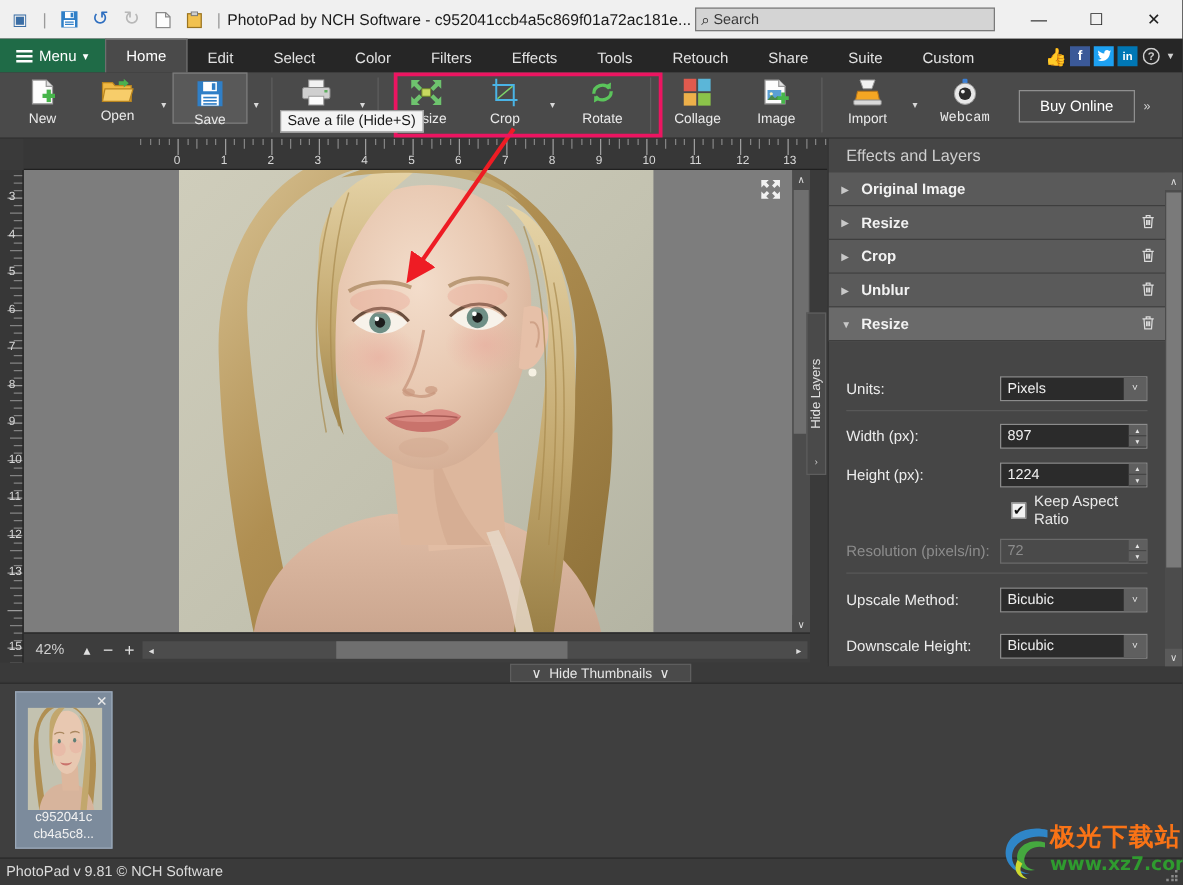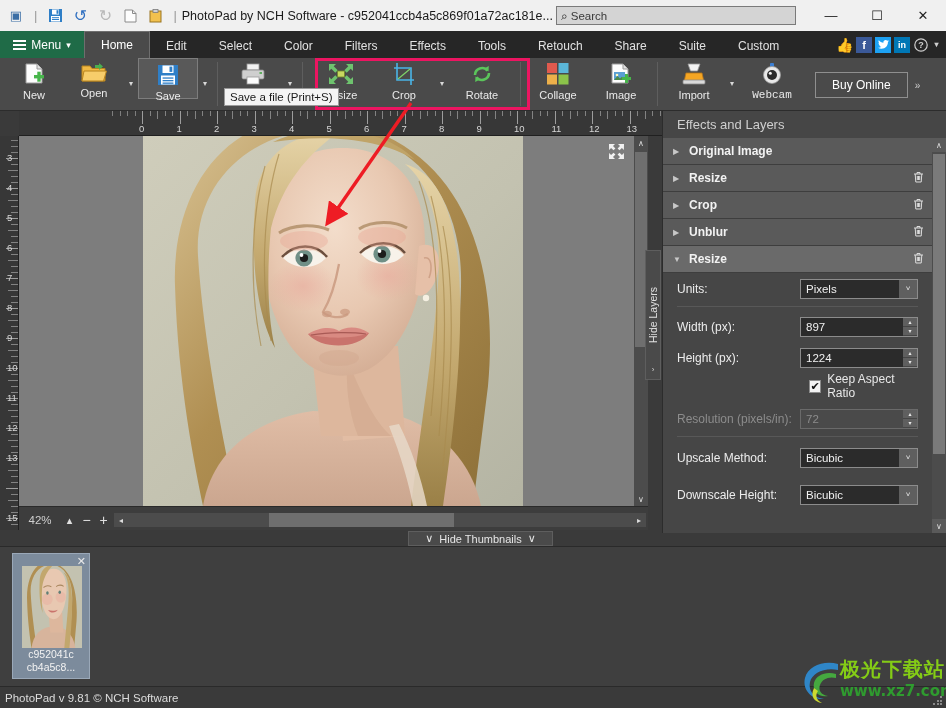--- a/index.html
+++ b/index.html
@@ -182,21 +182,21 @@
   .layer-tri { width:16px; color:#c8c8c8; font-size:8px; }
   .layer-name { font-size:12px; font-weight:bold; color:#f2f2f2; }
   .layer-trash { position:absolute; right:8px; color:#d8d8d8; font-size:11px; }
   .panel-scroll {
     position:absolute; right:0; top:27px; width:14px; height:395px; background:#4c4c4c;
   }
   .panel-scroll .arw { width:14px; height:14px; display:flex; align-items:center;
                        justify-content:center; color:#ddd; font-size:8px; background:#5a5a5a; }
   .panel-scroll .thumb { position:absolute; left:1px; top:16px; width:12px; height:300px; background:#7a7a7a; }
 
-  .form { padding:0 14px 0 14px; margin-right:14px; }
+  .form { padding:22px 14px 0 14px; margin-right:14px; }
   .frow { display:flex; align-items:center; height:31px; }
   .flabel { flex:1; font-size:12px; color:#ececec; }
   .flabel.dim { color:#8c8c8c; }
   .fctl { width:118px; position:relative; }
   .sel-box {
     width:118px; height:20px; background:#2b2b2b; border:1px solid #8c8c8c;
     display:flex; align-items:center; padding-left:5px; font-size:11.5px; color:#f0f0f0;
   }
   .sel-arrow {
     position:absolute; right:1px; top:1px; width:18px; height:18px; background:#5f5f5f;
@@ -246,21 +246,21 @@
     position:absolute; left:0; top:686px; width:946px; height:22px;
     background:#3a3a3a; border-top:1px solid #2a2a2a;
     display:flex; align-items:center; padding-left:5px;
     font-size:11.5px; color:#dcdcdc;
   }
   .grip { position:absolute; right:3px; bottom:2px; width:10px; height:10px; }
   .grip i { position:absolute; width:2px; height:2px; background:#8a8a8a; font-style:normal; }
 
   
   .watermark { position:absolute; left:800px; top:656px; width:146px; height:52px; z-index:50; }
-  .wm-cn { position:absolute; left:40px; top:0px; font-size:20px; font-weight:bold; color:#84cc16;
+  .wm-cn { position:absolute; left:40px; top:0px; font-size:20px; font-weight:bold; color:#f97316;
            letter-spacing:1px; font-family:Liberation Serif, serif; }
   .wm-url { position:absolute; left:40px; top:26px; font-size:15px; font-weight:bold; color:#2f9b2f;
             font-family:"DejaVu Sans", sans-serif; }
   .wm-swoosh { position:absolute; left:0px; top:2px; }
 </style>
 </head>
 <body>
 
 <div class="app">
 
@@ -496,21 +496,21 @@
       </span>
       <span class="lb">Webcam</span>
     </div>
 
     <div class="buy-btn">Buy Online</div>
     <div class="chevrons">»</div>
   </div>
 
   <div class="hl-rect"></div>
 
-  <div class="tooltip">Save a file (Print+S)</div>
+  <div class="tooltip">Save a file (Hide+S)</div>
 
   <svg class="arrow-svg">
     <defs>
       <marker id="ah" markerWidth="7" markerHeight="7" refX="5" refY="3.5" orient="auto">
         <polygon points="0 0, 7 3.5, 0 7" fill="#ee1c24"></polygon>
       </marker>
     </defs>
     <line x1="411" y1="103" x2="329" y2="221" stroke="#ee1c24" stroke-width="3.4" marker-end="url(#ah)"></line>
   </svg>
 

